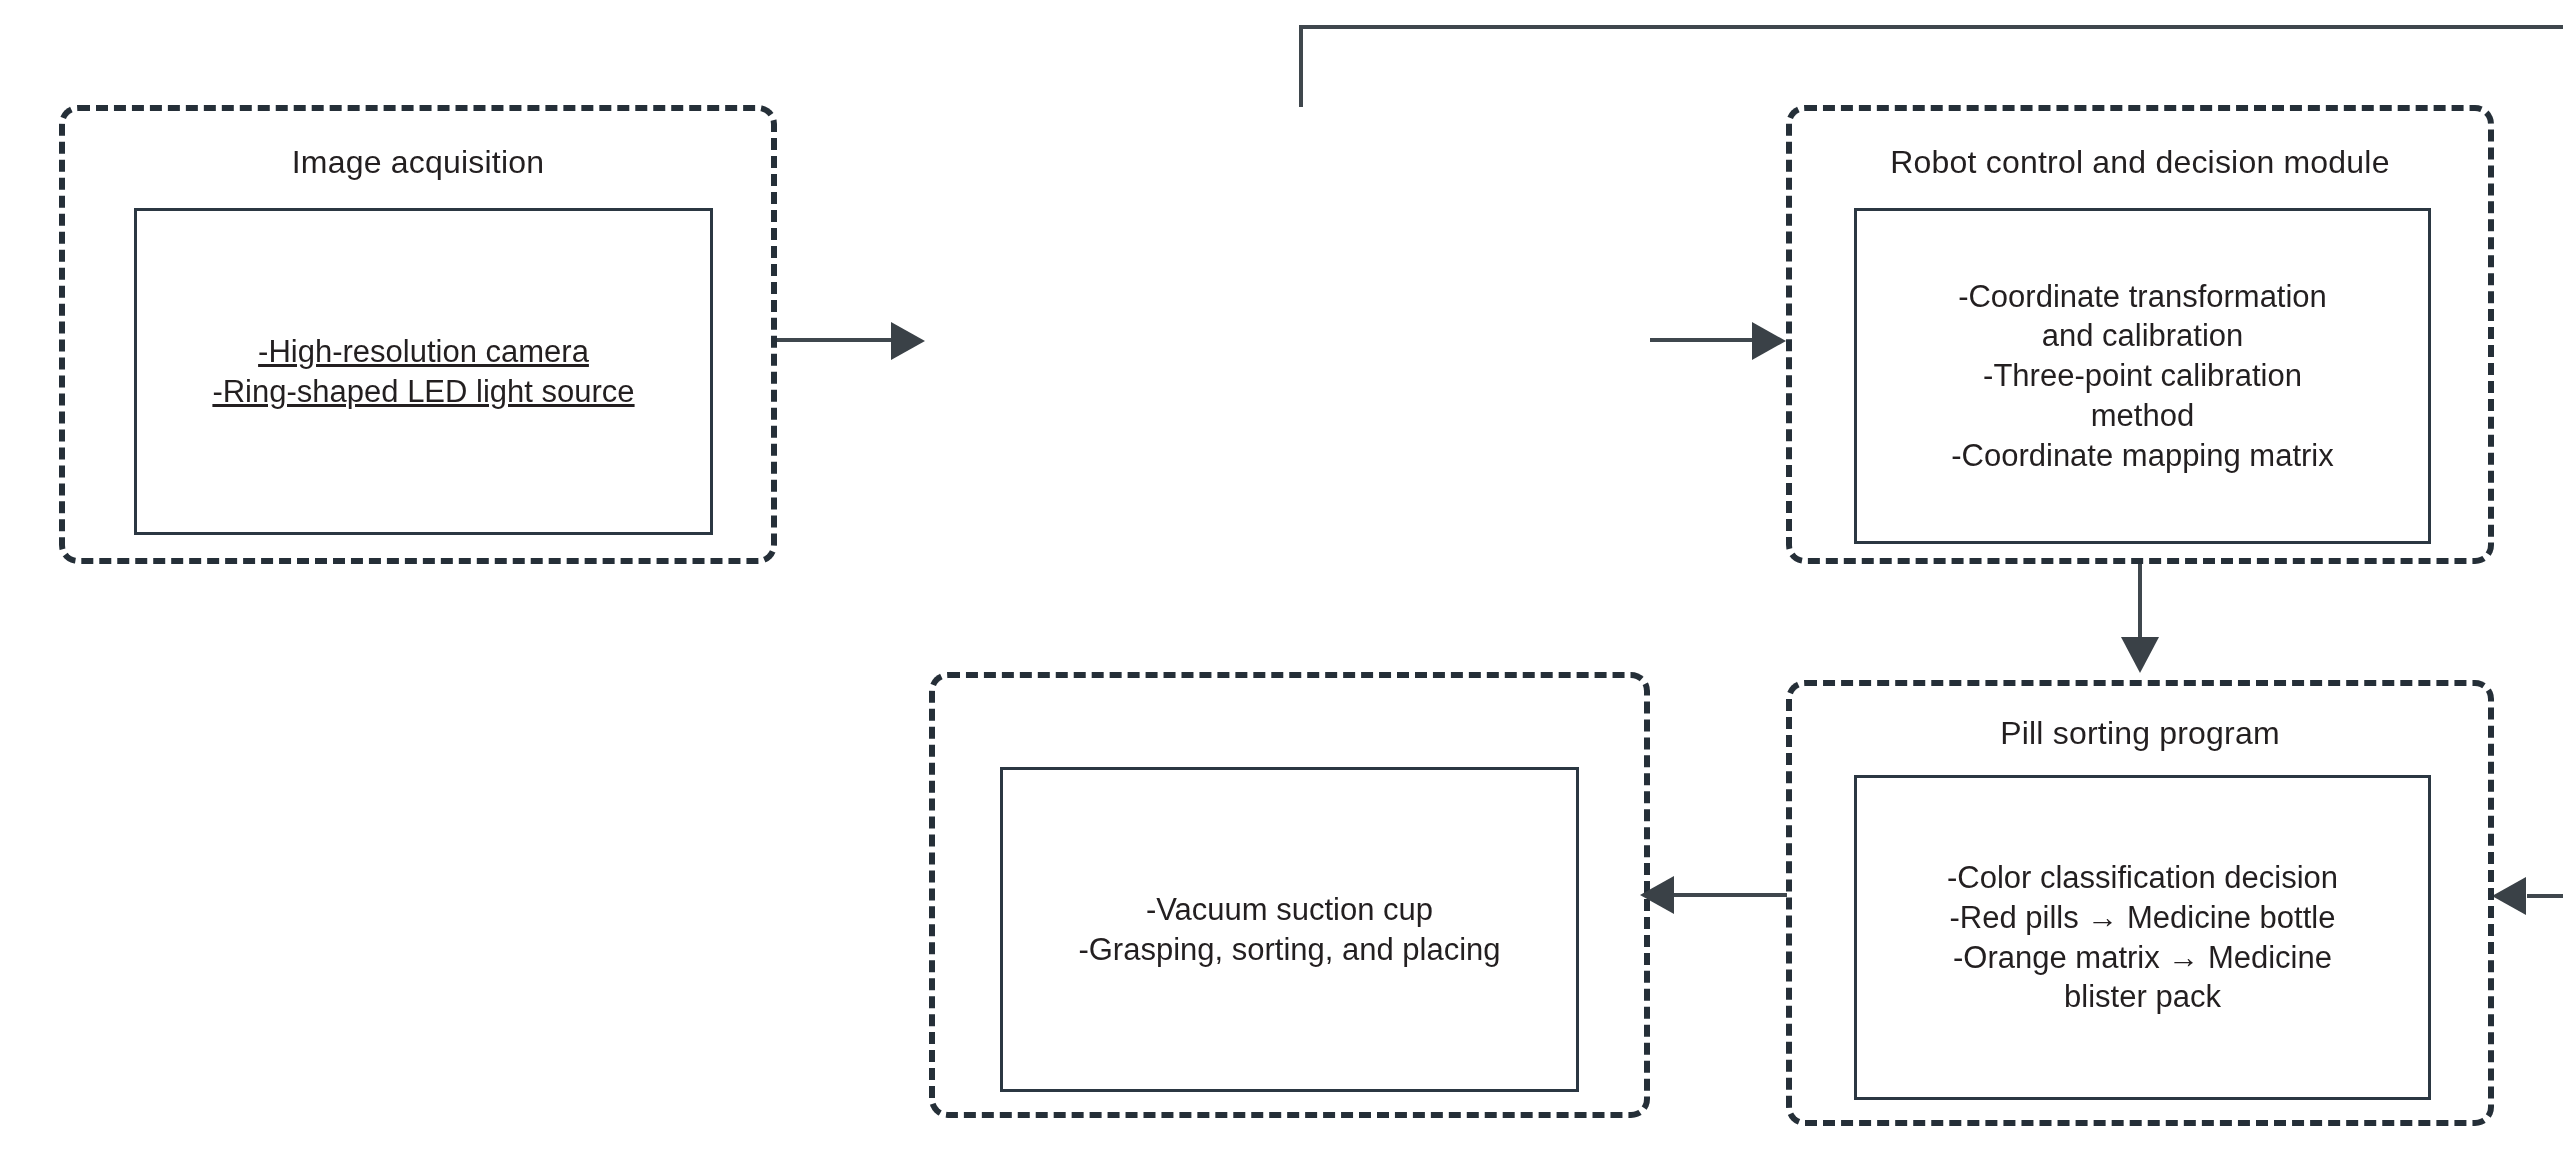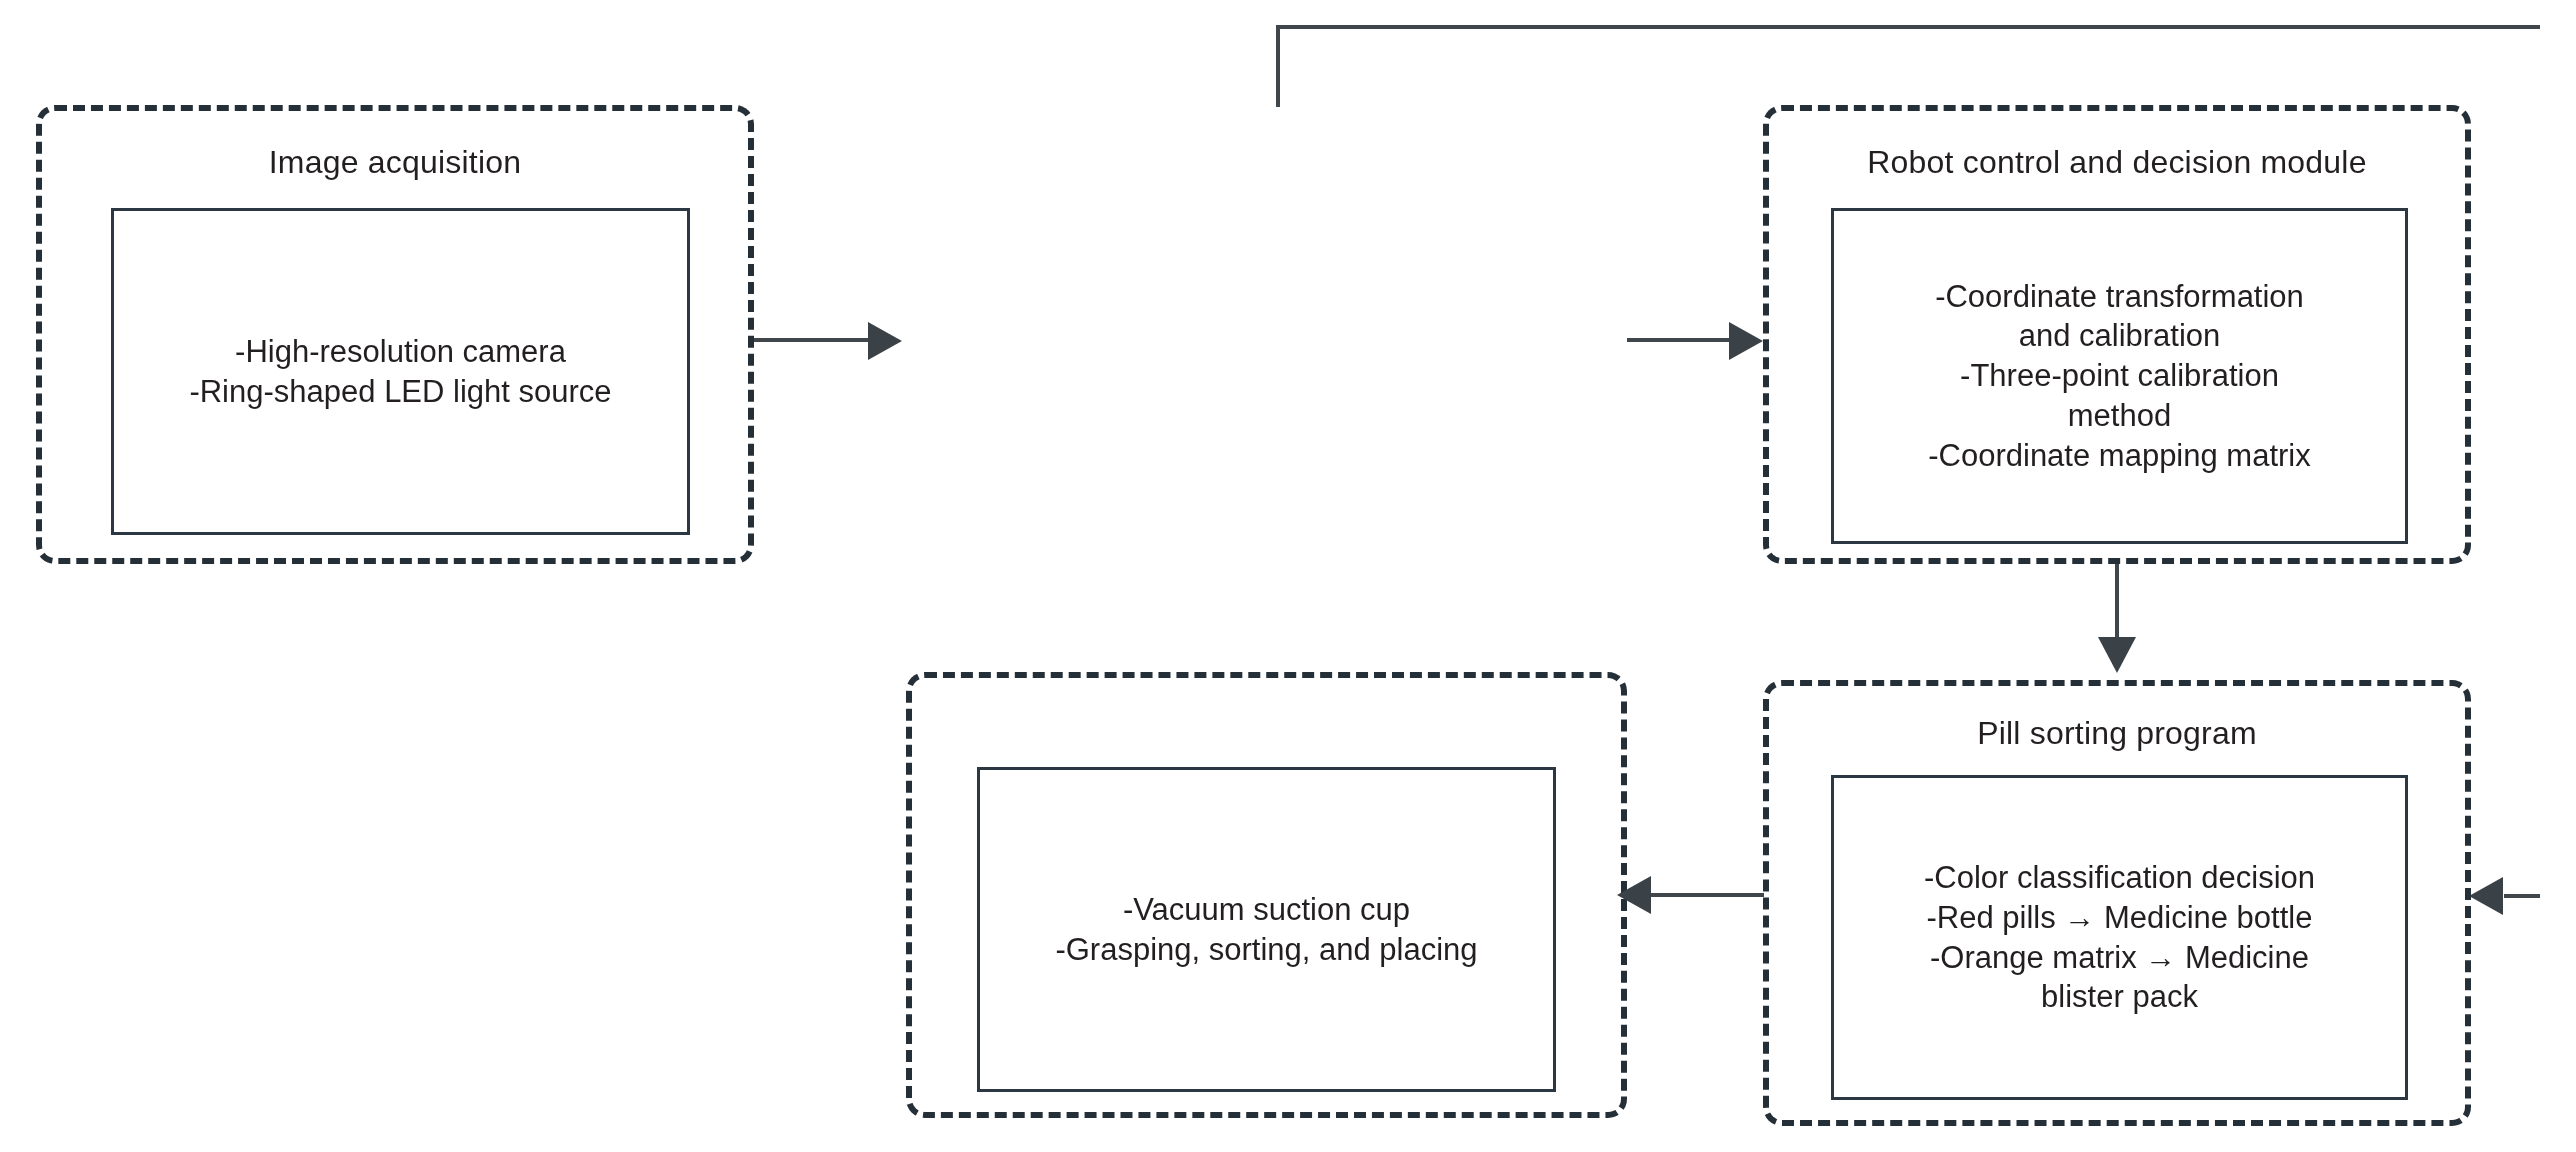--- a/index.html
+++ b/index.html
@@ -1,17 +1,17 @@
 <!DOCTYPE html>
 <html style="font-size:13.8px"><head>
 <meta charset="utf-8">
 <style>
   html,body{margin:0;padding:0;background:#ffffff;}
   body{width:2576px;height:1153px;font-family:"Liberation Sans",sans-serif;color:#231f20;}
-  #stage{position:relative;width:2540px;height:1153px;overflow:hidden;background:#fff;}
+  #stage{position:relative;width:2540px;height:1153px;overflow:hidden;background:#fff;margin-left:23px;}
 
   .module{
     position:absolute;
     box-sizing:border-box;
     border:6px dashed #252f38;
     border-radius:19px;
     background:transparent;
   }
   .module-title{
     position:absolute;
@@ -72,21 +72,21 @@
 <div id="stage">
 
   <div class="thinline" style="left:1276px; top:25px; width:4.3px; height:82px;"></div>
   <div class="thinline" style="left:1276px; top:25px; width:1274px; height:4.3px;"></div>
   <div class="thinline" style="left:2546px; top:25px; width:4.3px; height:873px;"></div>
   <div class="thinline" style="left:2504px; top:894px; width:46px; height:4.3px;"></div>
   <div class="arrow-l" style="left:2469px; top:877px;"></div>
 
   <div class="module" style="left:36px; top:105px; width:718px; height:459px;">
     <div class="module-title" style="top:34px;">Image acquisition</div>
-    <div class="inner-box" style="left:69px; top:97px; width:579px; height:327px;">
+    <div class="inner-box" style="left:69px; top:97px; width:579px; height:327px;text-decoration:underline;">
       <div class="inner-text">-High-resolution camera
 -Ring-shaped LED light source</div>
     </div>
   </div>
 
   <div class="thinline" style="left:754px; top:338px; width:116px; height:4.3px;"></div>
   <div class="arrow-r" style="left:868px; top:322px;"></div>
 
 
   <div class="thinline" style="left:1627px; top:338px; width:112px; height:4.3px;"></div>

